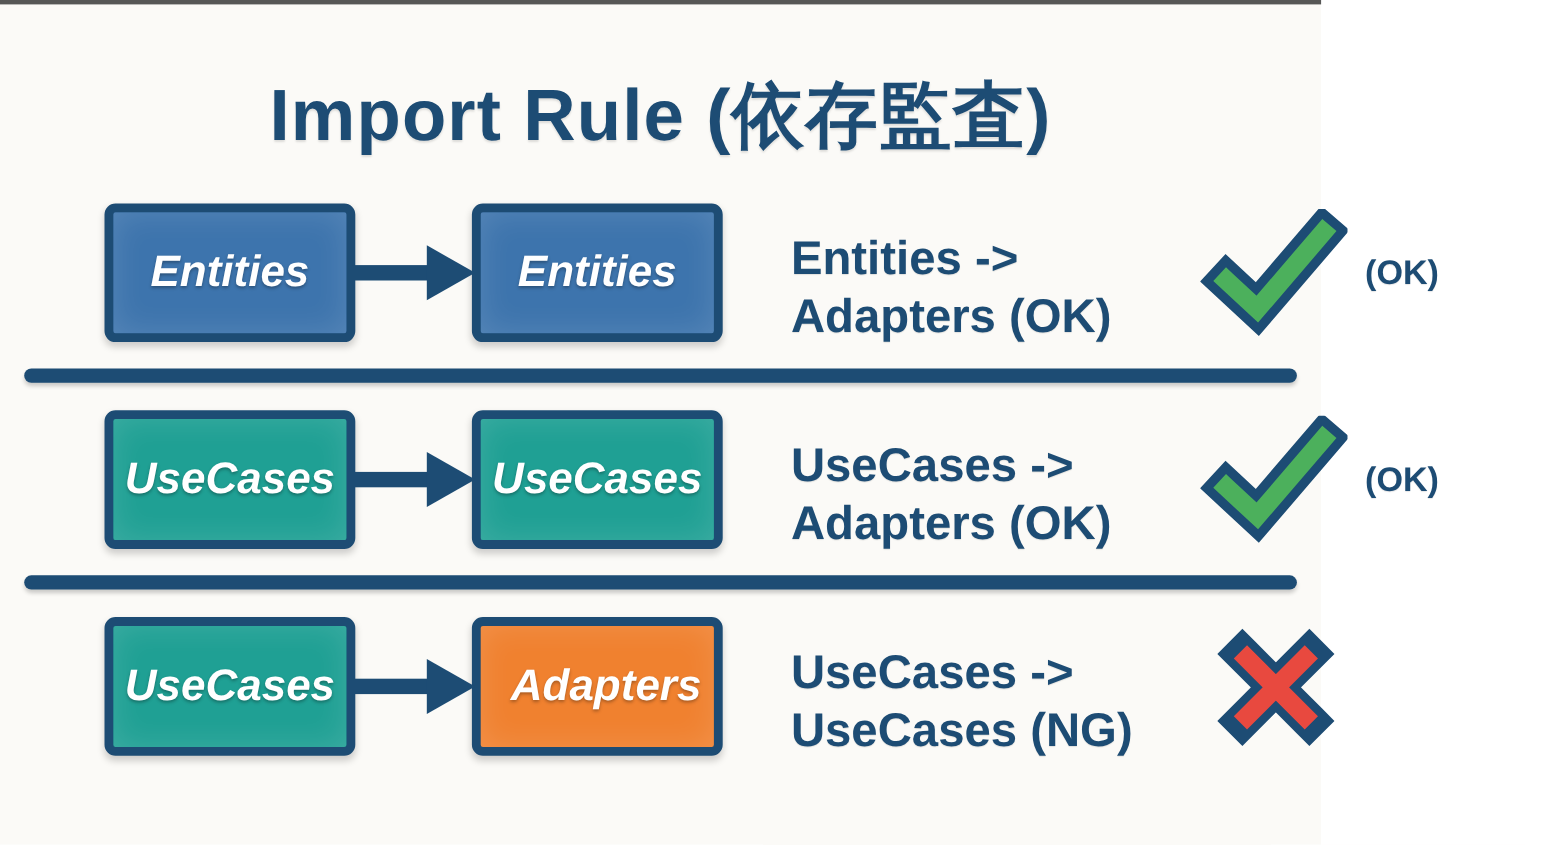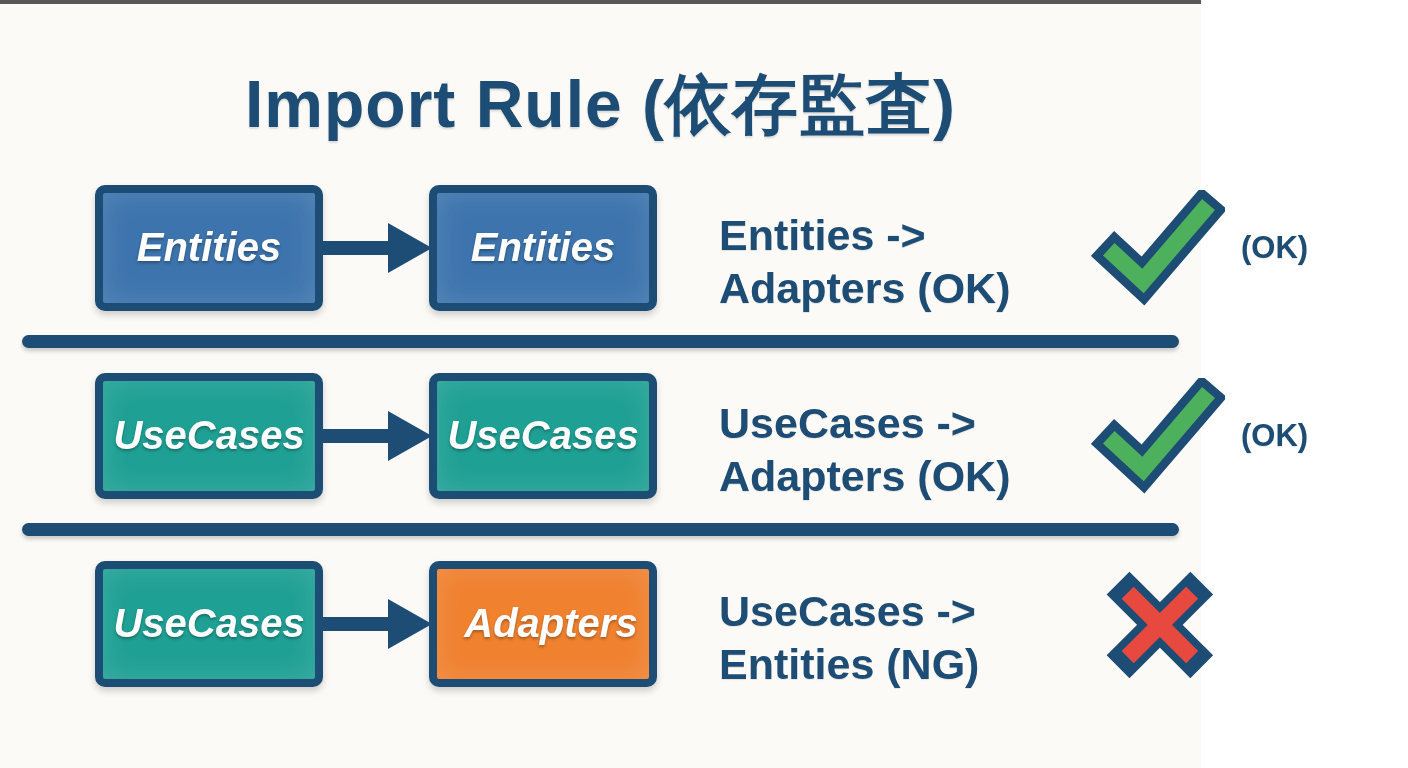--- a/index.html
+++ b/index.html
@@ -165,21 +165,21 @@
     </div>
     <svg class="arrow" viewBox="0 0 112 64">
       <rect x="0" y="25" width="74" height="14" fill="var(--navy)"></rect>
       <polygon points="68,7 112,32 68,57" fill="var(--navy)"></polygon>
     </svg>
     <div class="box" data-color="orange">
       <span>Adapters</span>
     </div>
     <div class="rule-label">
       <div>UseCases -&gt;</div>
-      <div>Entities (NG)</div>
+      <div>UseCases (NG)</div>
     </div>
     <svg class="status-icon" viewBox="0 0 134 114" style="width:120px;height:112px;margin-left:40px;">
       <g transform="translate(8,0)">
         <path d="M26 24 L94 92 M94 24 L26 92" fill="none" stroke="var(--navy)" stroke-width="36" stroke-linecap="square"></path>
         <path d="M24 22 L96 94 M96 22 L24 94" fill="none" stroke="var(--red)" stroke-width="19" stroke-linecap="butt"></path>
       </g>
     </svg>
   </div>
 </div>
 

